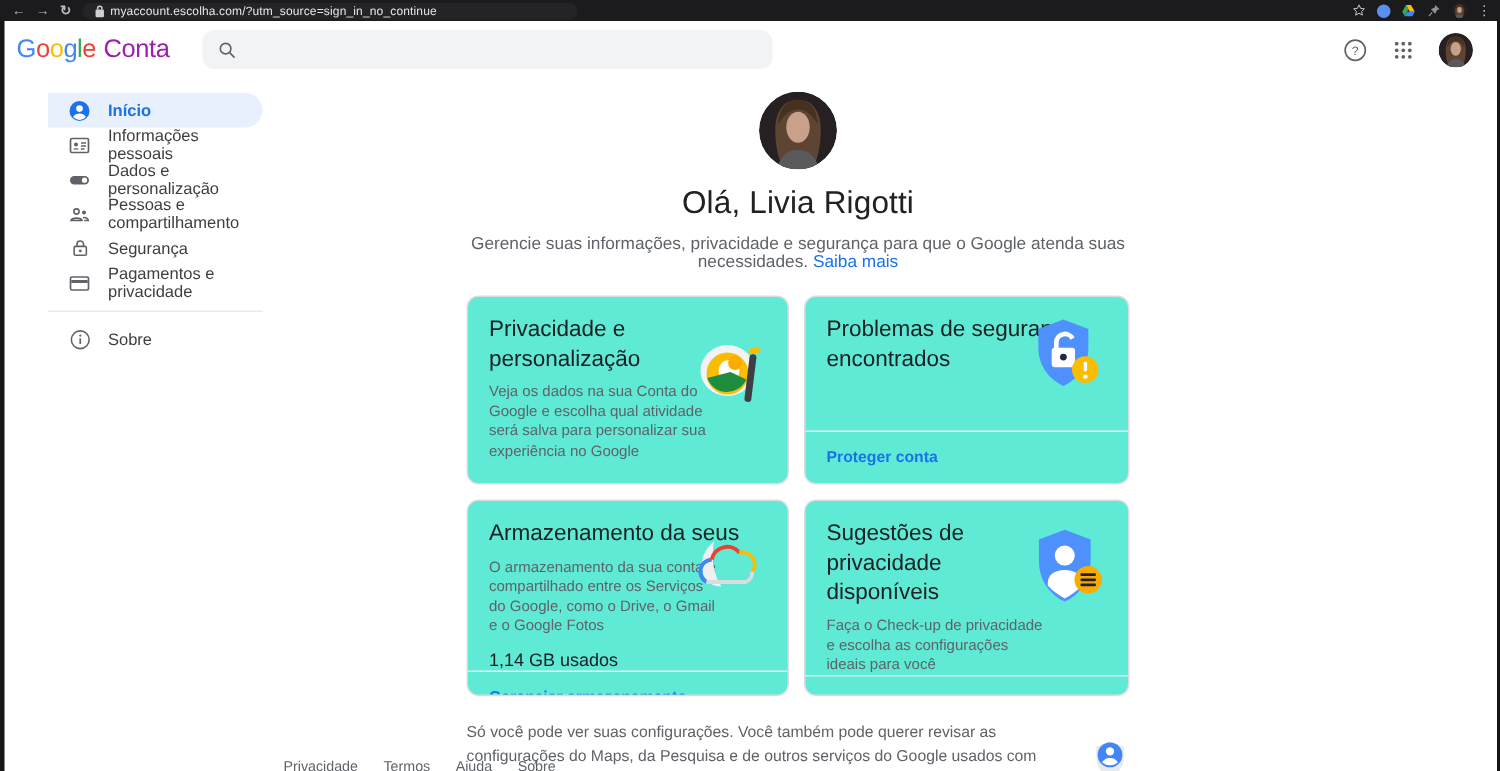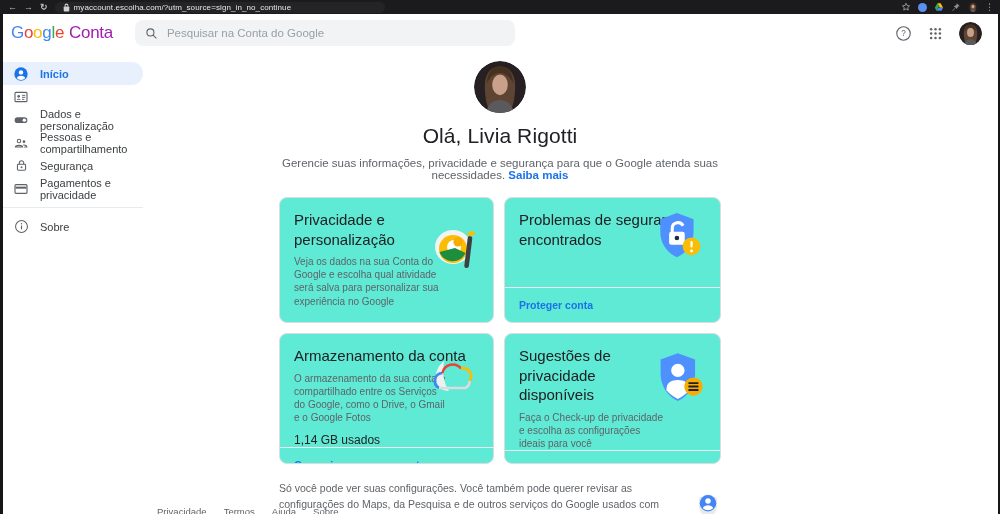--- a/index.html
+++ b/index.html
@@ -29,37 +29,37 @@
   .logo-product { color:#a21caf; font-weight:400; }
   .search-pill { margin-left:22px; width:380px; height:26px; background:#f1f3f4; border-radius:8px;
     display:flex; align-items:center; padding:0 10px; gap:9px; }
   .search-pill input { border:none; outline:none; background:transparent; flex:1;
     font-size:11.5px; color:#3c4043; font-family:"Liberation Sans",sans-serif; }
   .search-pill input::placeholder { color:#9aa0a6; }
   .appbar-right { margin-left:auto; display:flex; align-items:center; gap:16px; padding-right:4px; }
   .hdr-avatar { width:23px; height:23px; border-radius:50%; overflow:hidden; }
 
   
-  .content { display:flex; height:462px; position:relative; }
+  .content { display:flex; height:462px; position:relative;padding-left:32px; }
 
   
   .sidebar { width:143px; flex:0 0 143px; padding-top:10px; }
   .side-item { height:23px; display:flex; align-items:center; gap:11px; padding-left:13px;
     font-size:11px; color:#3c4043; cursor:pointer; }
   .side-item .s-ic { width:16px; height:16px; flex:0 0 16px; display:flex; align-items:center; justify-content:center; }
   .side-item.active { background:#e8f0fe; border-radius:0 20px 20px 0; color:#1a73e8; font-weight:bold; }
   .side-divider { border-top:1px solid #e8eaed; margin:7px 0; }
 
   
   .main { flex:1; position:relative; }
   .main-col { width:442px; margin-left:136px; padding-top:9px; }
   .big-avatar { width:52px; height:52px; border-radius:50%; overflow:hidden; margin:0 auto; }
   .greeting { text-align:center; font-size:21px; color:#202124; margin-top:11px; letter-spacing:.1px; }
   .subtitle { text-align:center; font-size:11.5px; color:#5f6368; margin-top:9px; }
-  .subtitle a, .link-blue { color:#1a73e8; text-decoration:none; cursor:pointer;font-weight:bold; }
+  .subtitle a, .link-blue { color:#1a73e8; text-decoration:none; cursor:pointer; }
 
   
   .cards { margin-top:16px; display:grid; grid-template-columns:215px 217px; gap:10px 10px; }
   .card { border:1px solid #dadce0; border-radius:8px; background:#5eead4; display:flex; flex-direction:column;
     height:126px; position:relative; overflow:hidden; }
   .card.tall { height:131px; }
   .card-main { flex:1; padding:12px 14px 0; position:relative; }
   .card-title { font-size:15px; color:#202124; line-height:1.3; font-weight:400; }
   .card-body { font-size:10px; color:#5f6368; line-height:1.32; margin-top:6px; }
   .card-usage { font-size:12px; color:#202124; margin-top:9px; }
@@ -131,21 +131,20 @@
 <div class="appbar">
   <div class="logo">
     <span class="logo-google"><span style="color: rgb(66, 133, 244);">G</span><span style="color: rgb(234, 67, 53);">o</span><span style="color: rgb(251, 188, 4);">o</span><span style="color: rgb(66, 133, 244);">g</span><span style="color: rgb(52, 168, 83);">l</span><span style="color: rgb(234, 67, 53);">e</span></span>
     <span class="logo-product">Conta</span>
   </div>
   <div class="search-pill">
     <svg width="13" height="13" viewBox="0 0 24 24">
       <circle cx="10" cy="10" r="6.5" fill="none" stroke="#5f6368" stroke-width="2"></circle>
       <path d="M15 15 L21 21" stroke="#5f6368" stroke-width="2"></path>
     </svg>
-    <input type="text" placeholder="Pesquisar na Conta do Google" style="">
   </div>
   <div class="appbar-right">
     <svg width="17" height="17" viewBox="0 0 24 24">
       <circle cx="12" cy="12" r="9.5" fill="none" stroke="#5f6368" stroke-width="1.6"></circle>
       <text x="12" y="16.2" text-anchor="middle" font-size="11.5" fill="#5f6368" font-family="Liberation Sans, sans-serif">?</text>
     </svg>
     <svg width="15" height="15" viewBox="0 0 24 24">
       <g fill="#5f6368">
         <circle cx="5" cy="5" r="2"></circle>
           <circle cx="12" cy="5" r="2"></circle>
@@ -181,20 +180,21 @@
     </div>
     <div class="side-item">
       <span class="s-ic">
         <svg width="16" height="16" viewBox="0 0 24 24">
           <rect x="3" y="5" width="18" height="14" rx="1.5" fill="none" stroke="#5f6368" stroke-width="1.7"></rect>
           <circle cx="8.5" cy="11" r="2" fill="#5f6368"></circle>
           <path d="M5.5 16 c.5-1.8 5.5-1.8 6 0 Z" fill="#5f6368"></path>
           <path d="M13.5 9.5 h5 M13.5 12.5 h5 M13.5 15.5 h3.5" stroke="#5f6368" stroke-width="1.4"></path>
         </svg>
       </span>
+      <span>Informações pessoais</span>
     </div>
     <div class="side-item">
       <span class="s-ic">
         <svg width="16" height="16" viewBox="0 0 24 24">
           <rect x="2.5" y="8" width="19" height="8.5" rx="4.25" fill="#5f6368"></rect>
           <circle cx="17" cy="12.2" r="2.6" fill="#fff"></circle>
         </svg>
       </span>
       <span>Dados e personalização</span>
     </div>
@@ -295,21 +295,21 @@
               </svg>
             </span>
           </div>
           <div class="card-linkrow">
             <a class="card-link">Proteger conta</a>
           </div>
         </div>
 
         <div class="card tall">
           <div class="card-main">
-            <div class="card-title">Armazenamento da conta</div>
+            <div class="card-title">Armazenamento da seus</div>
             <div class="card-body" style="max-width:152px">O armazenamento da sua conta é compartilhado entre os Serviços do Google, como o Drive, o Gmail e o Google Fotos</div>
             <div class="card-usage">1,14 GB usados</div>
             <span class="card-icon" style="right:12px; top:22px">
               <svg width="54" height="46" viewBox="0 0 54 46">
                 <path d="M17 5 Q6 14 10 27 Q13 35 22 35 Q14 23 17 5 Z" fill="#eef0f2"></path>
                 <path d="M12 32 A8 8 0 0 1 15.5 17" fill="none" stroke="#4285f4" stroke-width="2.6"></path>
                 <path d="M15.5 17 A10.5 10.5 0 0 1 34 12.5" fill="none" stroke="#ea4335" stroke-width="2.6"></path>
                 <path d="M34 12.5 A8 8 0 0 1 42.5 25" fill="none" stroke="#fbbc04" stroke-width="2.6"></path>
                 <path d="M42.5 25 A7 7 0 0 1 38 32 L12 32" fill="none" stroke="#dadce0" stroke-width="2.6"></path>
               </svg>

